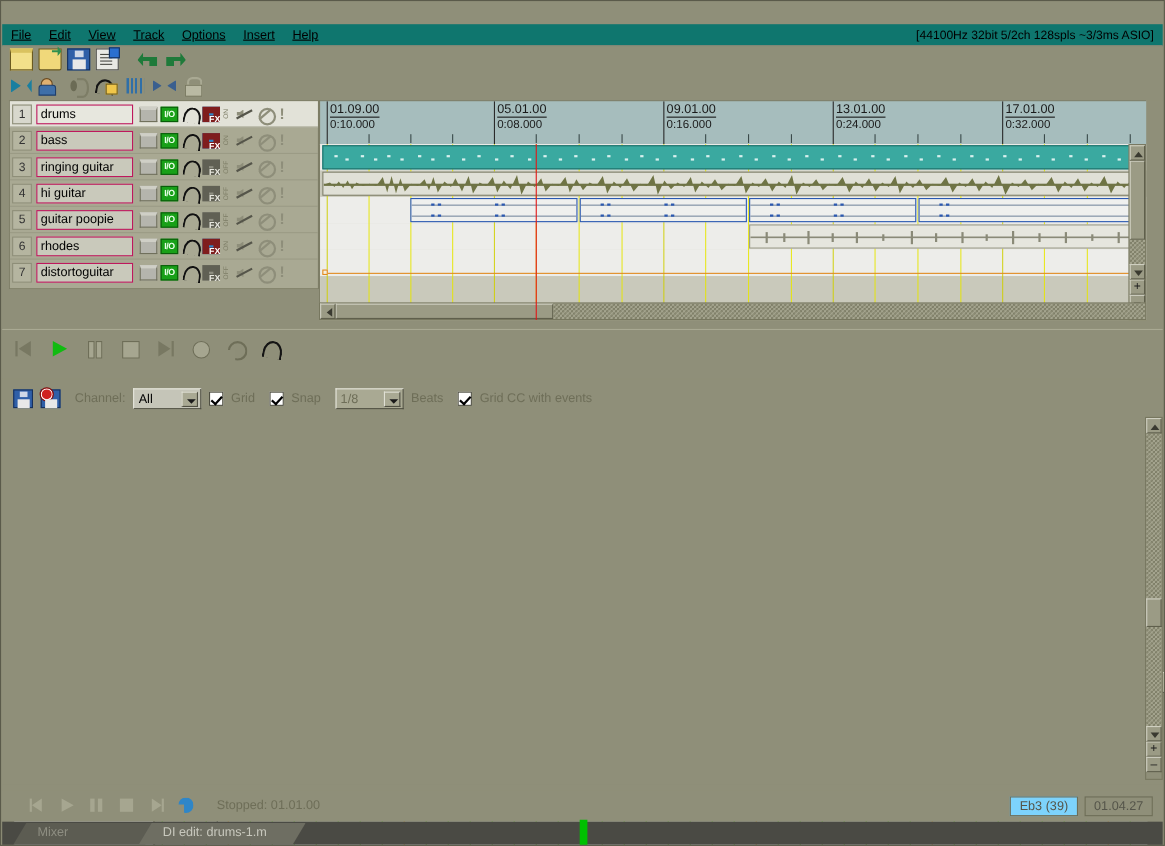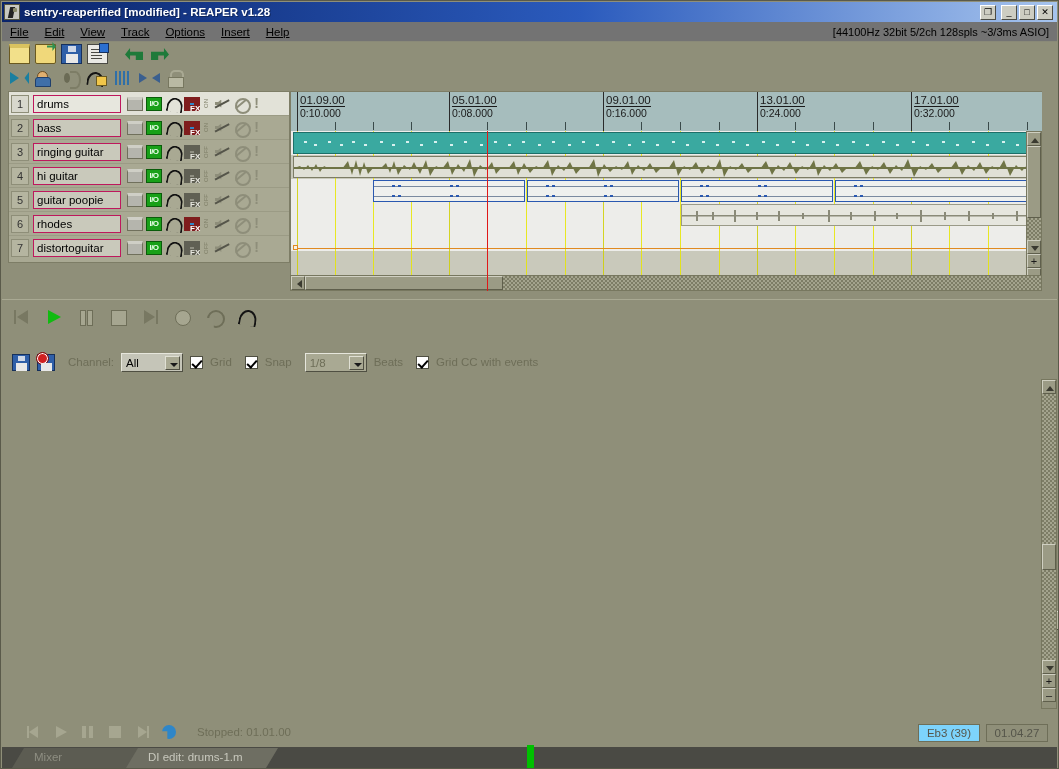--- a/index.html
+++ b/index.html
@@ -45,21 +45,21 @@
     width: 16px; height: 15px; background: #cdcdc2;
     border: 1px solid #fff; border-right-color:#4c4c44; border-bottom-color:#4c4c44;
     position: relative; font-size: 9px; line-height: 13px; text-align: center;
     color: #000; font-family: "Liberation Sans", sans-serif;
   }
   .tb-btn.sep { margin-left: 3px; }
 
   
   .menubar {
     position: absolute; left: 1px; top: 21px; width: 1055px; height: 20px;
-    background: #737373; display: flex; align-items: center;
+    background: #0f766e; display: flex; align-items: center;
     border-bottom: 1px solid #8a8a78;
   }
   .menu-item { padding: 2px 8px; color: #000; font-size: 11.5px; white-space: nowrap; }
   .menu-item u { text-decoration: underline; }
   .dev-status {
     margin-left: auto; padding-right: 8px; color: #000; font-size: 11px; white-space: nowrap;
   }
 
   
   .toolbar {
@@ -330,30 +330,20 @@
     padding:0 14px 18px 22px; color:#c8c8bd; white-space:nowrap;
     background:#6e6e62; clip-path: polygon(12px 0,100% 0,calc(100% - 12px) 100%,0 100%);
   }
   .tab.muted { color:#8e8e82; background:#5c5c52; }
 </style>
 </head>
 <body>
 
 <div class="app">
 
-  <div class="titlebar">
-    <div class="tb-icon"></div>
-    <div class="tb-title">sentry-reaperified [modified] - REAPER v1.28</div>
-    <div class="tb-btns">
-      <div class="tb-btn">❐</div>
-      <div class="tb-btn sep">_</div>
-      <div class="tb-btn">□</div>
-      <div class="tb-btn">✕</div>
-    </div>
-  </div>
 
   <div class="menubar">
     <div class="menu-item"><u>File</u></div>
     <div class="menu-item"><u>Edit</u></div>
     <div class="menu-item"><u>View</u></div>
     <div class="menu-item"><u>Track</u></div>
     <div class="menu-item"><u>Options</u></div>
     <div class="menu-item"><u>Insert</u></div>
     <div class="menu-item"><u>Help</u></div>
     <div class="dev-status">[44100Hz 32bit 5/2ch 128spls ~3/3ms ASIO]</div>

